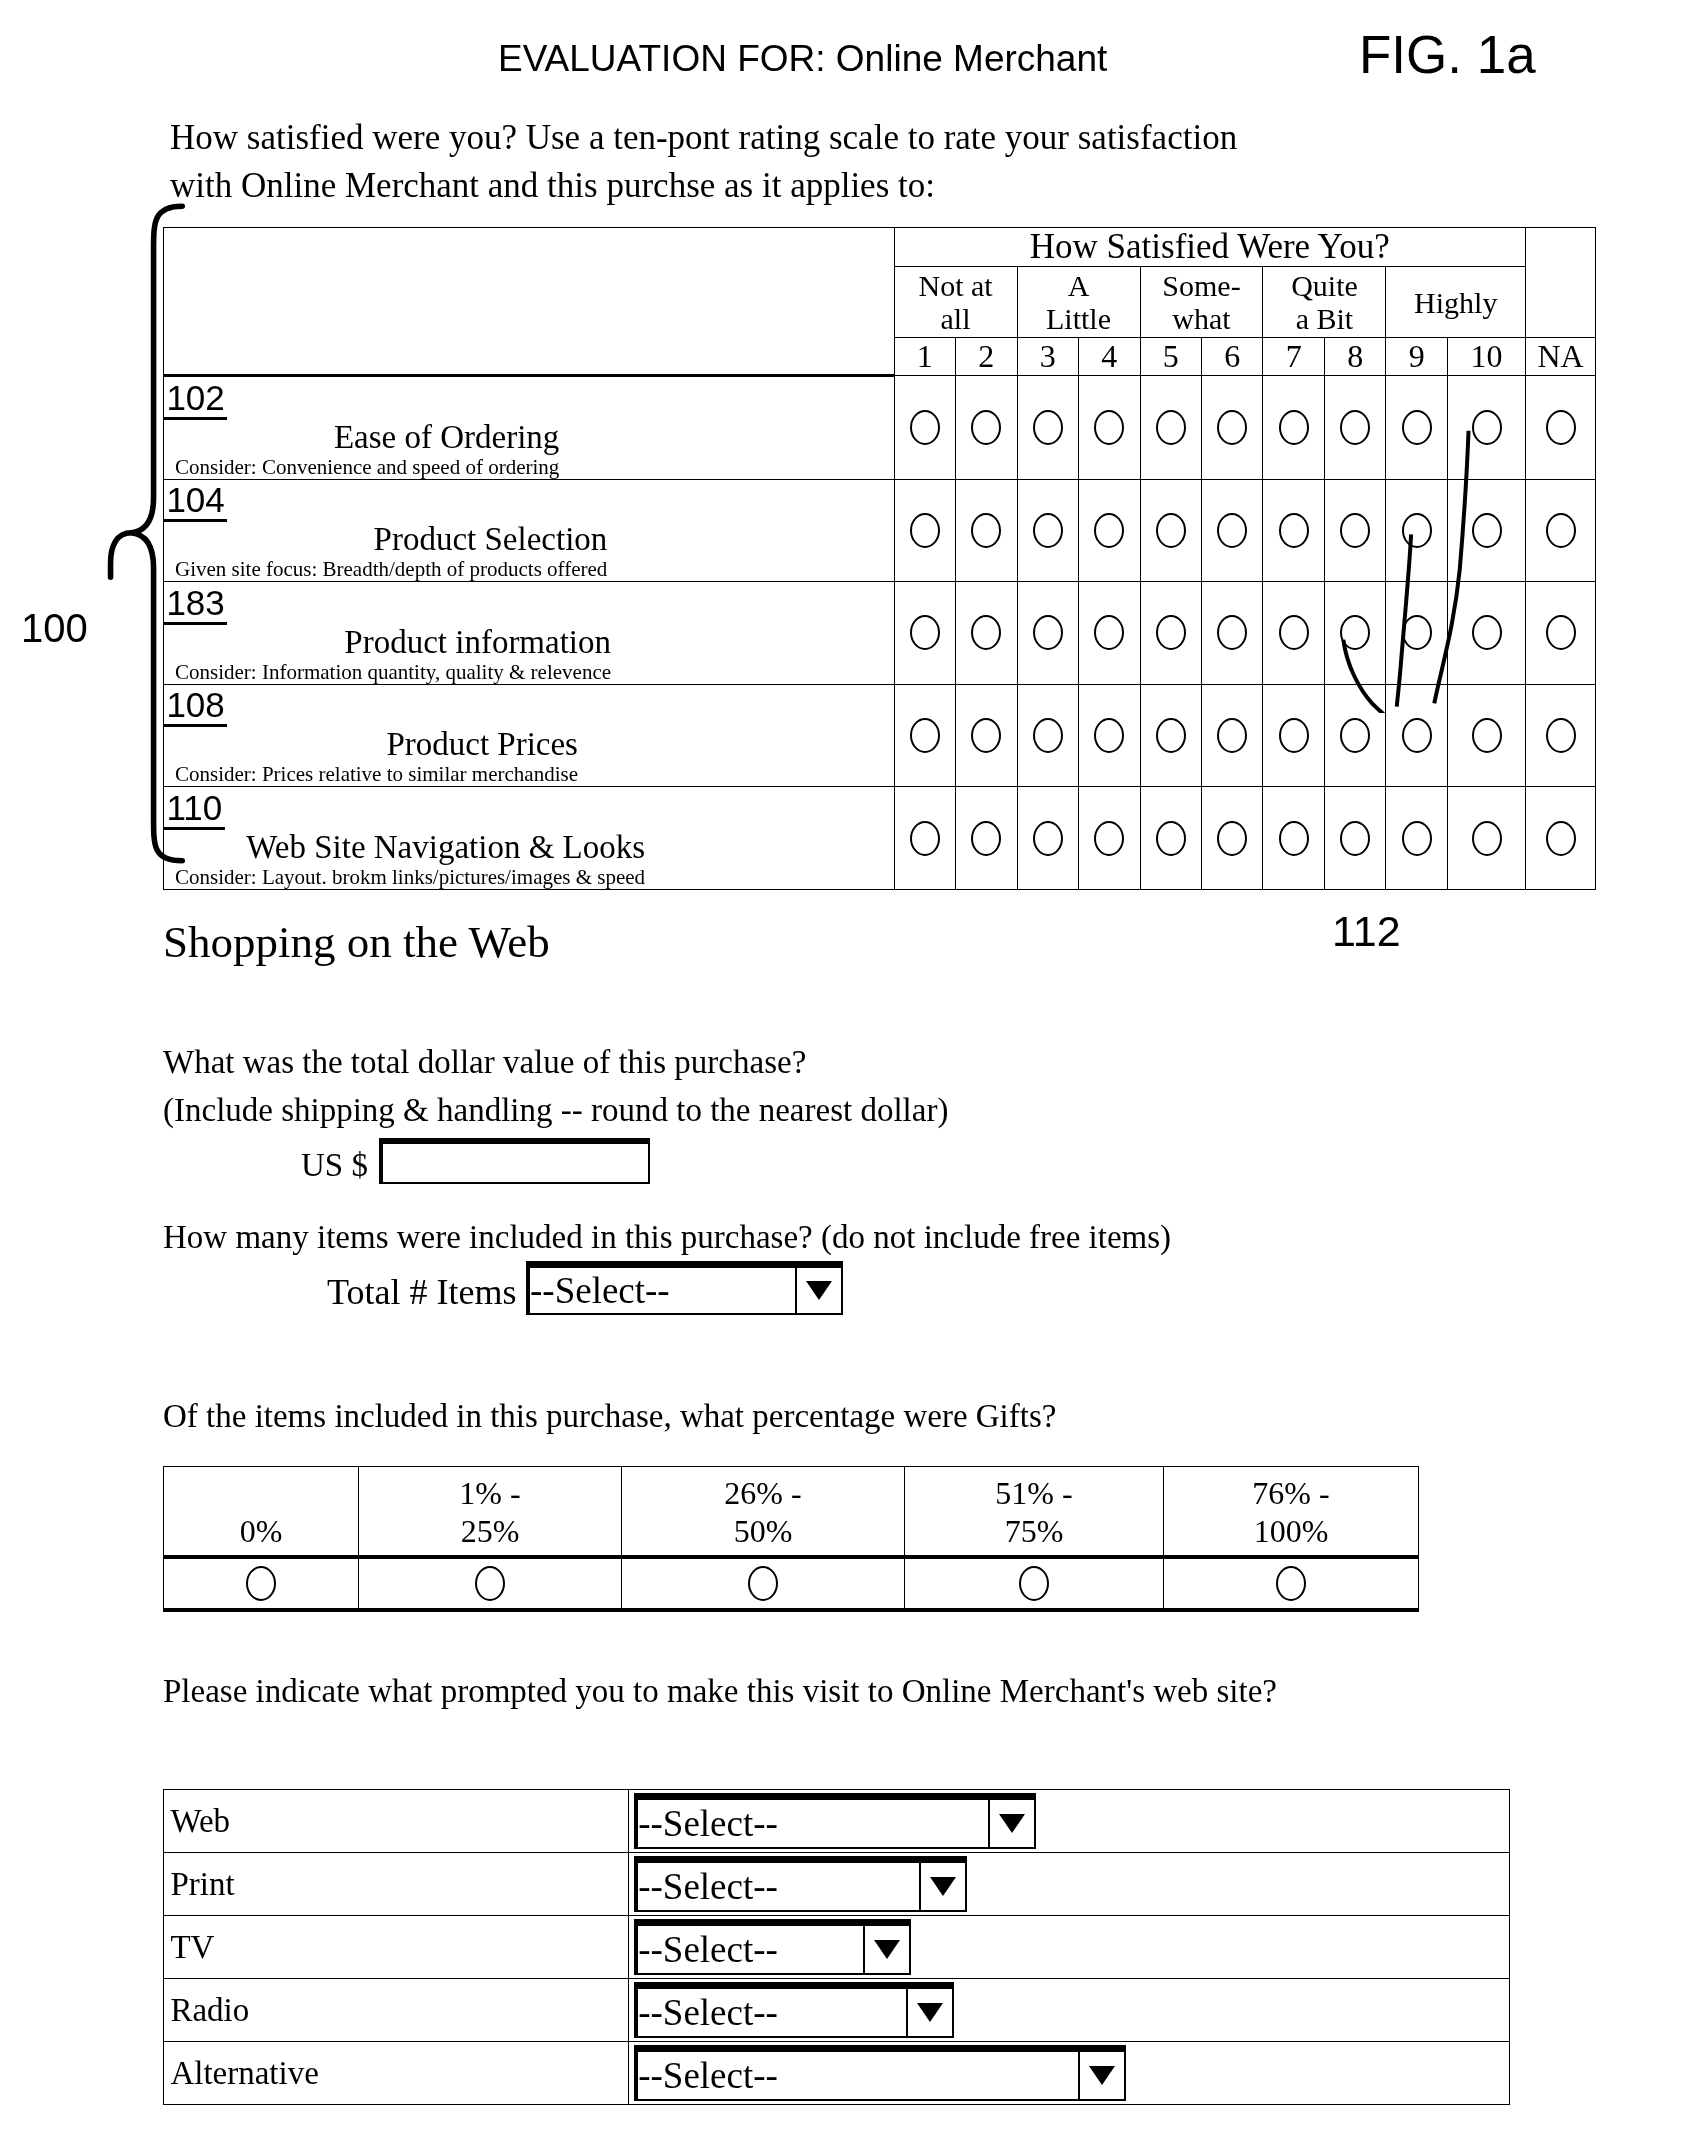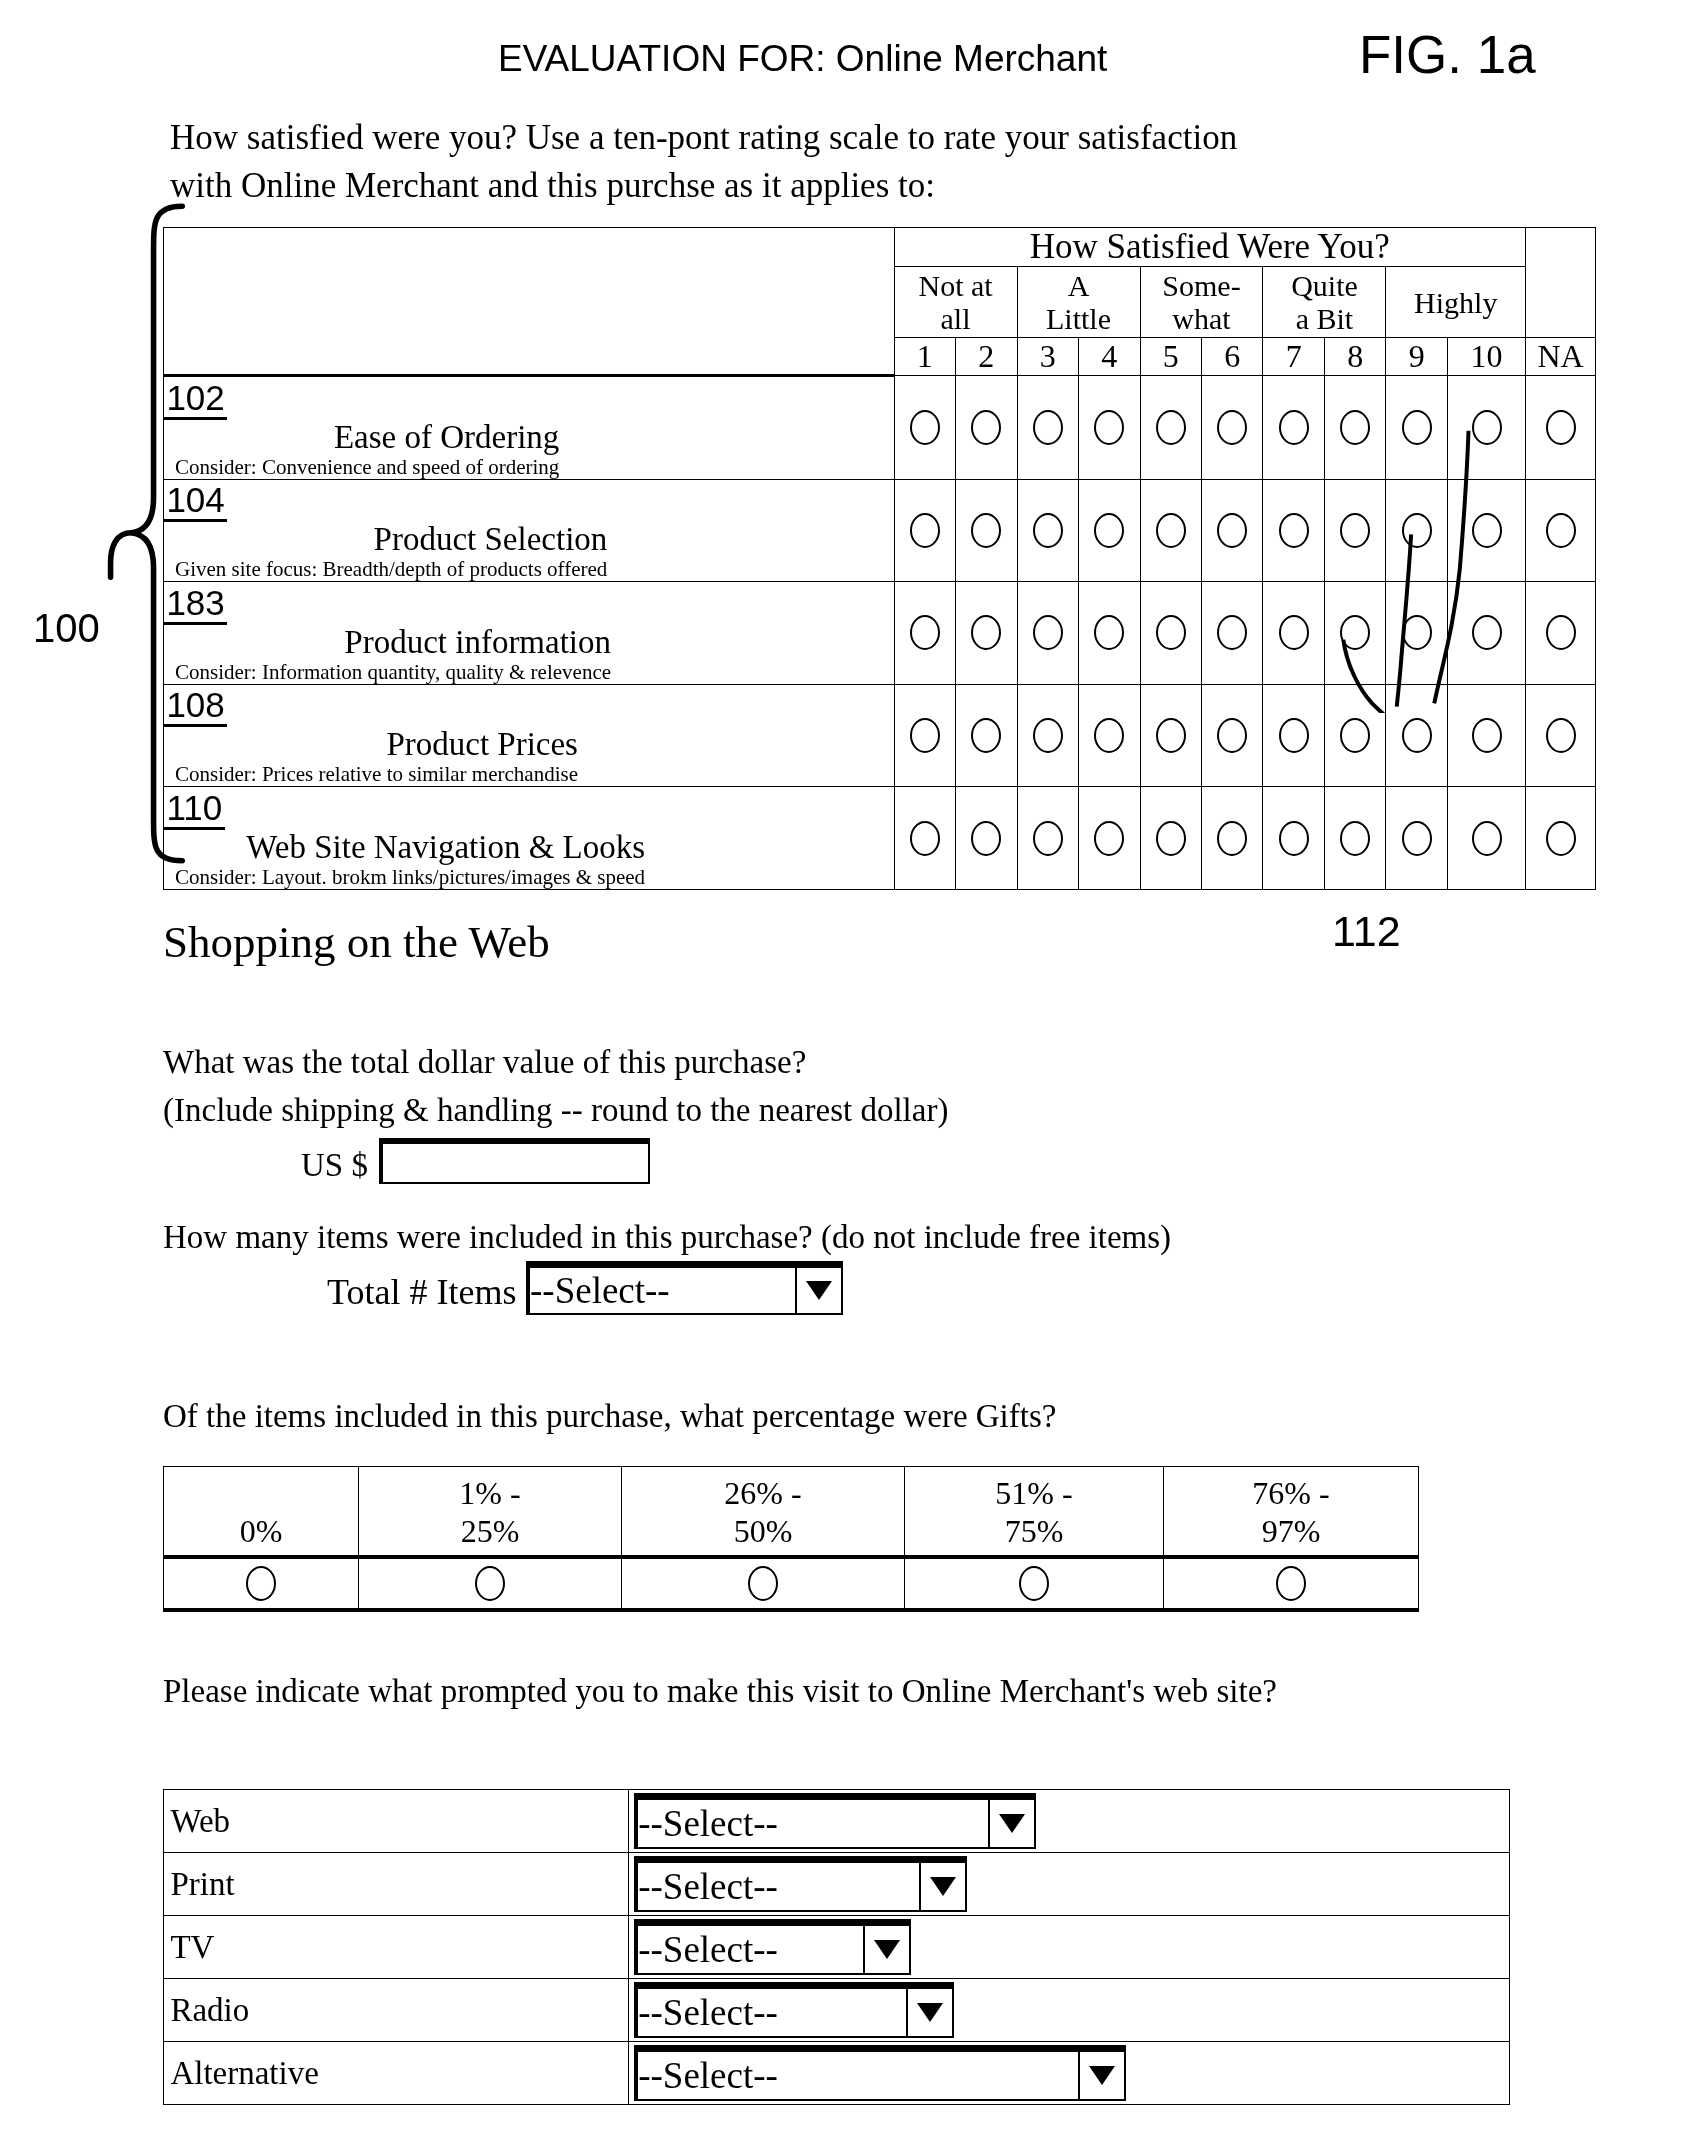--- a/index.html
+++ b/index.html
@@ -45,21 +45,21 @@
   }
 
   
   #bracket-100 {
     position: absolute;
     left: 96px; top: 203px;
     width: 96px; height: 661px;
   }
   #label-100 {
     position: absolute;
-    left: 33px; top: 606px;
+    left: 21px; top: 606px;
     font-family: "Liberation Sans", "DejaVu Sans", sans-serif;
     font-size: 40px;
   }
 
   
   #rating-table {
     position: absolute;
     left: 163px; top: 227px;
     width: 1433px;
     border-collapse: collapse;
@@ -524,21 +524,21 @@
       <td>
         <div>26% -</div>
         <div>50%</div>
       </td>
       <td>
         <div>51% -</div>
         <div>75%</div>
       </td>
       <td>
         <div>76% -</div>
-        <div>97%</div>
+        <div>100%</div>
       </td>
     </tr>
     <tr class="gift-radios">
       <td><span class="radio"></span></td>
       <td><span class="radio"></span></td>
       <td><span class="radio"></span></td>
       <td><span class="radio"></span></td>
       <td><span class="radio"></span></td>
     </tr>
   </tbody>

